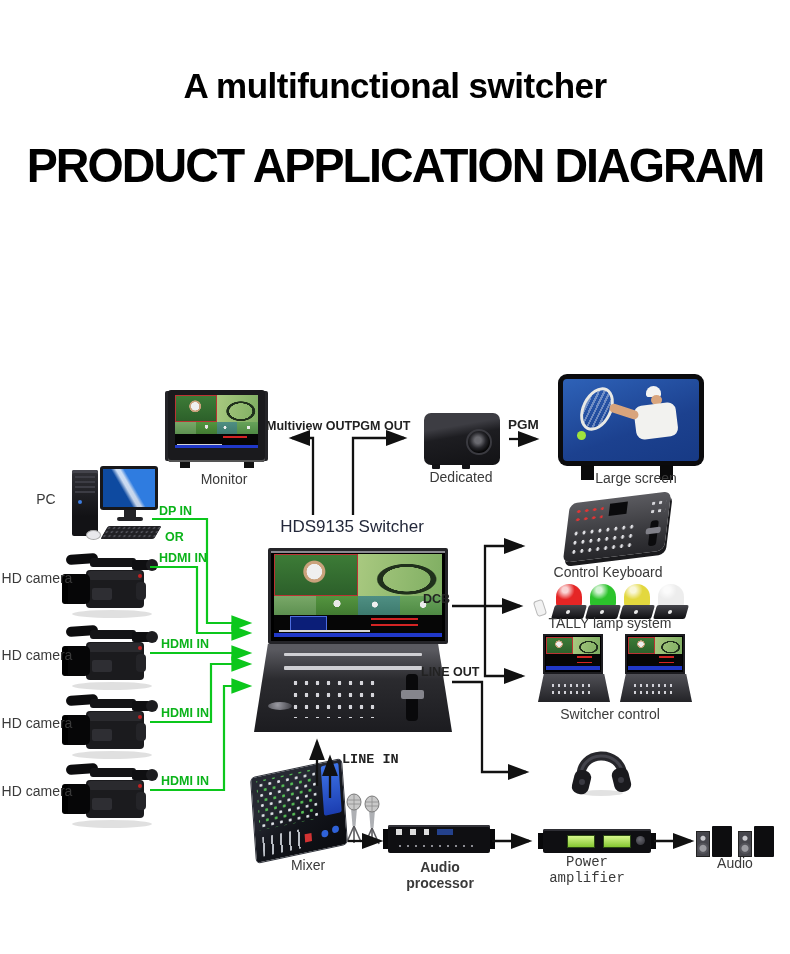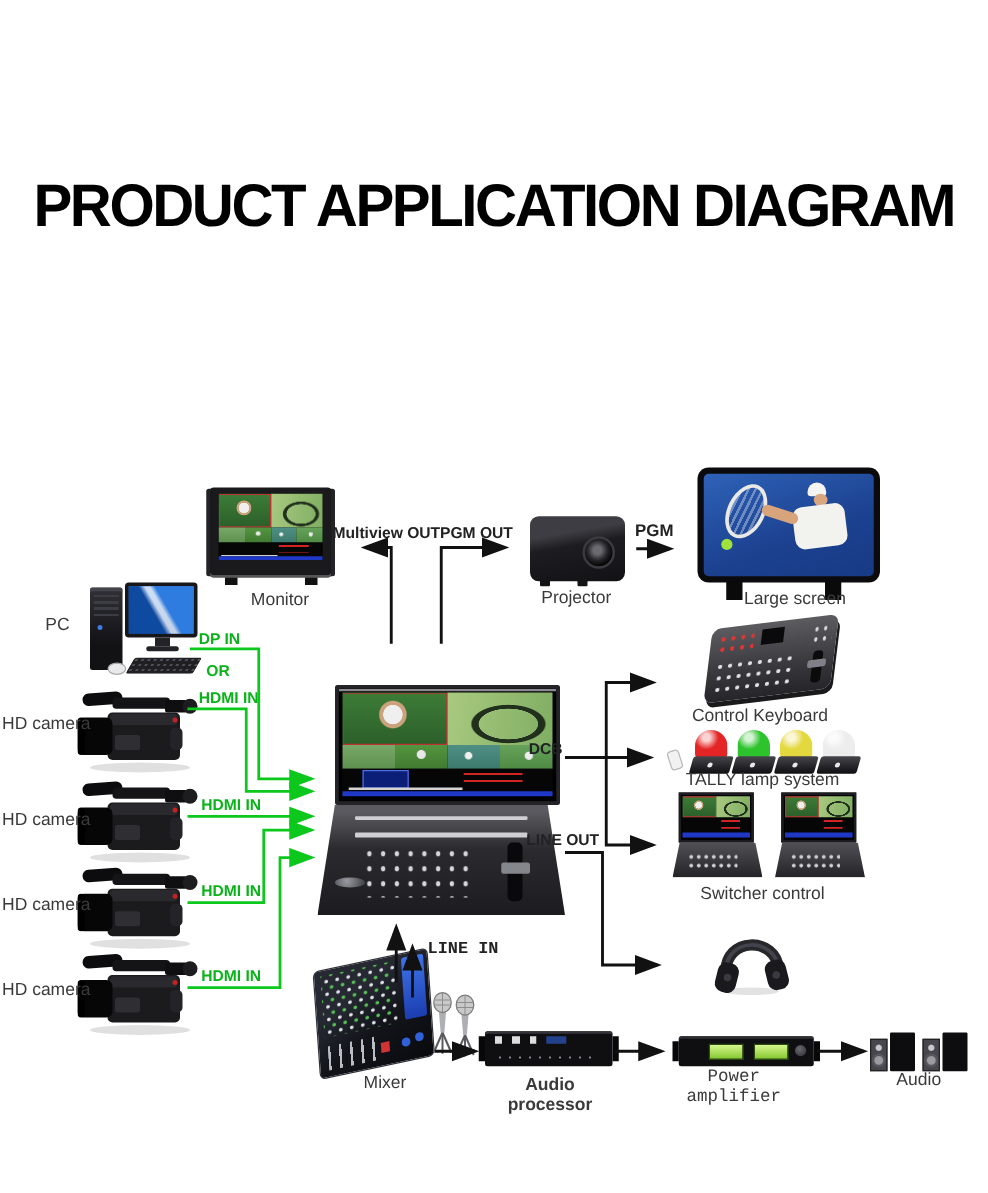--- a/index.html
+++ b/index.html
@@ -158,20 +158,21 @@
                         radial-gradient(circle at 50% 68%,#9b9ba0 0 3px,#55555b 4px 5px,transparent 6px);}
   .sbox{position:absolute;top:2px;width:20px;height:31px;background:#0d0d0f;border-radius:1px;}
   
   .wires{position:absolute;left:0;top:0;pointer-events:none;}
 </style>
 </head>
 <body>
 
 <div class="stage">
 
+  <div class="subtitle">A multifunctional switcher</div>
   <div class="main-title">PRODUCT APPLICATION DIAGRAM</div>
 
   <div class="monitor">
     <div class="mv" style="left:7%;right:7%;top:7%;height:74%;">
       <div class="r1">
           <div class="t t1"></div>
           <div class="t t2"></div>
         </div>
       <div class="r2">
           <div class="t t3"></div>
@@ -188,21 +189,21 @@
     <div class="foot" style="left:12%;"></div>
     <div class="foot" style="left:78%;"></div>
   </div>
   <div class="lbl" style="left:174px;top:471px;width:100px;">Monitor</div>
 
   <div class="projector">
     <div class="lens"></div>
     <div class="pfoot" style="left:8px;"></div>
     <div class="pfoot" style="right:30px;"></div>
   </div>
-  <div class="lbl" style="left:411px;top:469px;width:100px;">Projector</div>
+  <div class="lbl" style="left:411px;top:469px;width:100px;">Dedicated</div>
 
   <div class="largescreen">
     <div class="ls-screen">
       <span class="ls-racket"></span>
       <span class="ls-cap"></span>
       <span class="ls-face"></span>
       <span class="ls-shirt"></span>
       <span class="ls-arm"></span>
       <span class="ls-ball"></span>
     </div>
@@ -290,20 +291,21 @@
       <rect x="26" y="23" width="54" height="9" rx="3" fill="#2a2a2e"></rect>
       <rect x="0" y="26" width="28" height="30" rx="5" fill="#060607"></rect>
       <rect x="0" y="26" width="6" height="30" rx="3" fill="#000"></rect>
       <rect x="30" y="40" width="20" height="12" rx="2" fill="#2e2e33"></rect>
       <rect x="74" y="34" width="10" height="18" rx="4" fill="#242428"></rect>
       <circle cx="78" cy="28" r="2" fill="#c22222"></circle>
     </svg>
   </div>
   <div class="lbl" style="left:0;top:783px;width:74px;">HD camera</div>
 
+  <div class="hds">HDS9135 Switcher</div>
   <div class="sw-screen">
     <div class="mv" style="left:2%;right:2%;top:3%;bottom:4%;">
       <div class="r1">
           <div class="t t1"></div>
           <div class="t t2"></div>
         </div>
       <div class="r2">
           <div class="t t3"></div>
           <div class="t t4"></div>
           <div class="t t5"></div>

